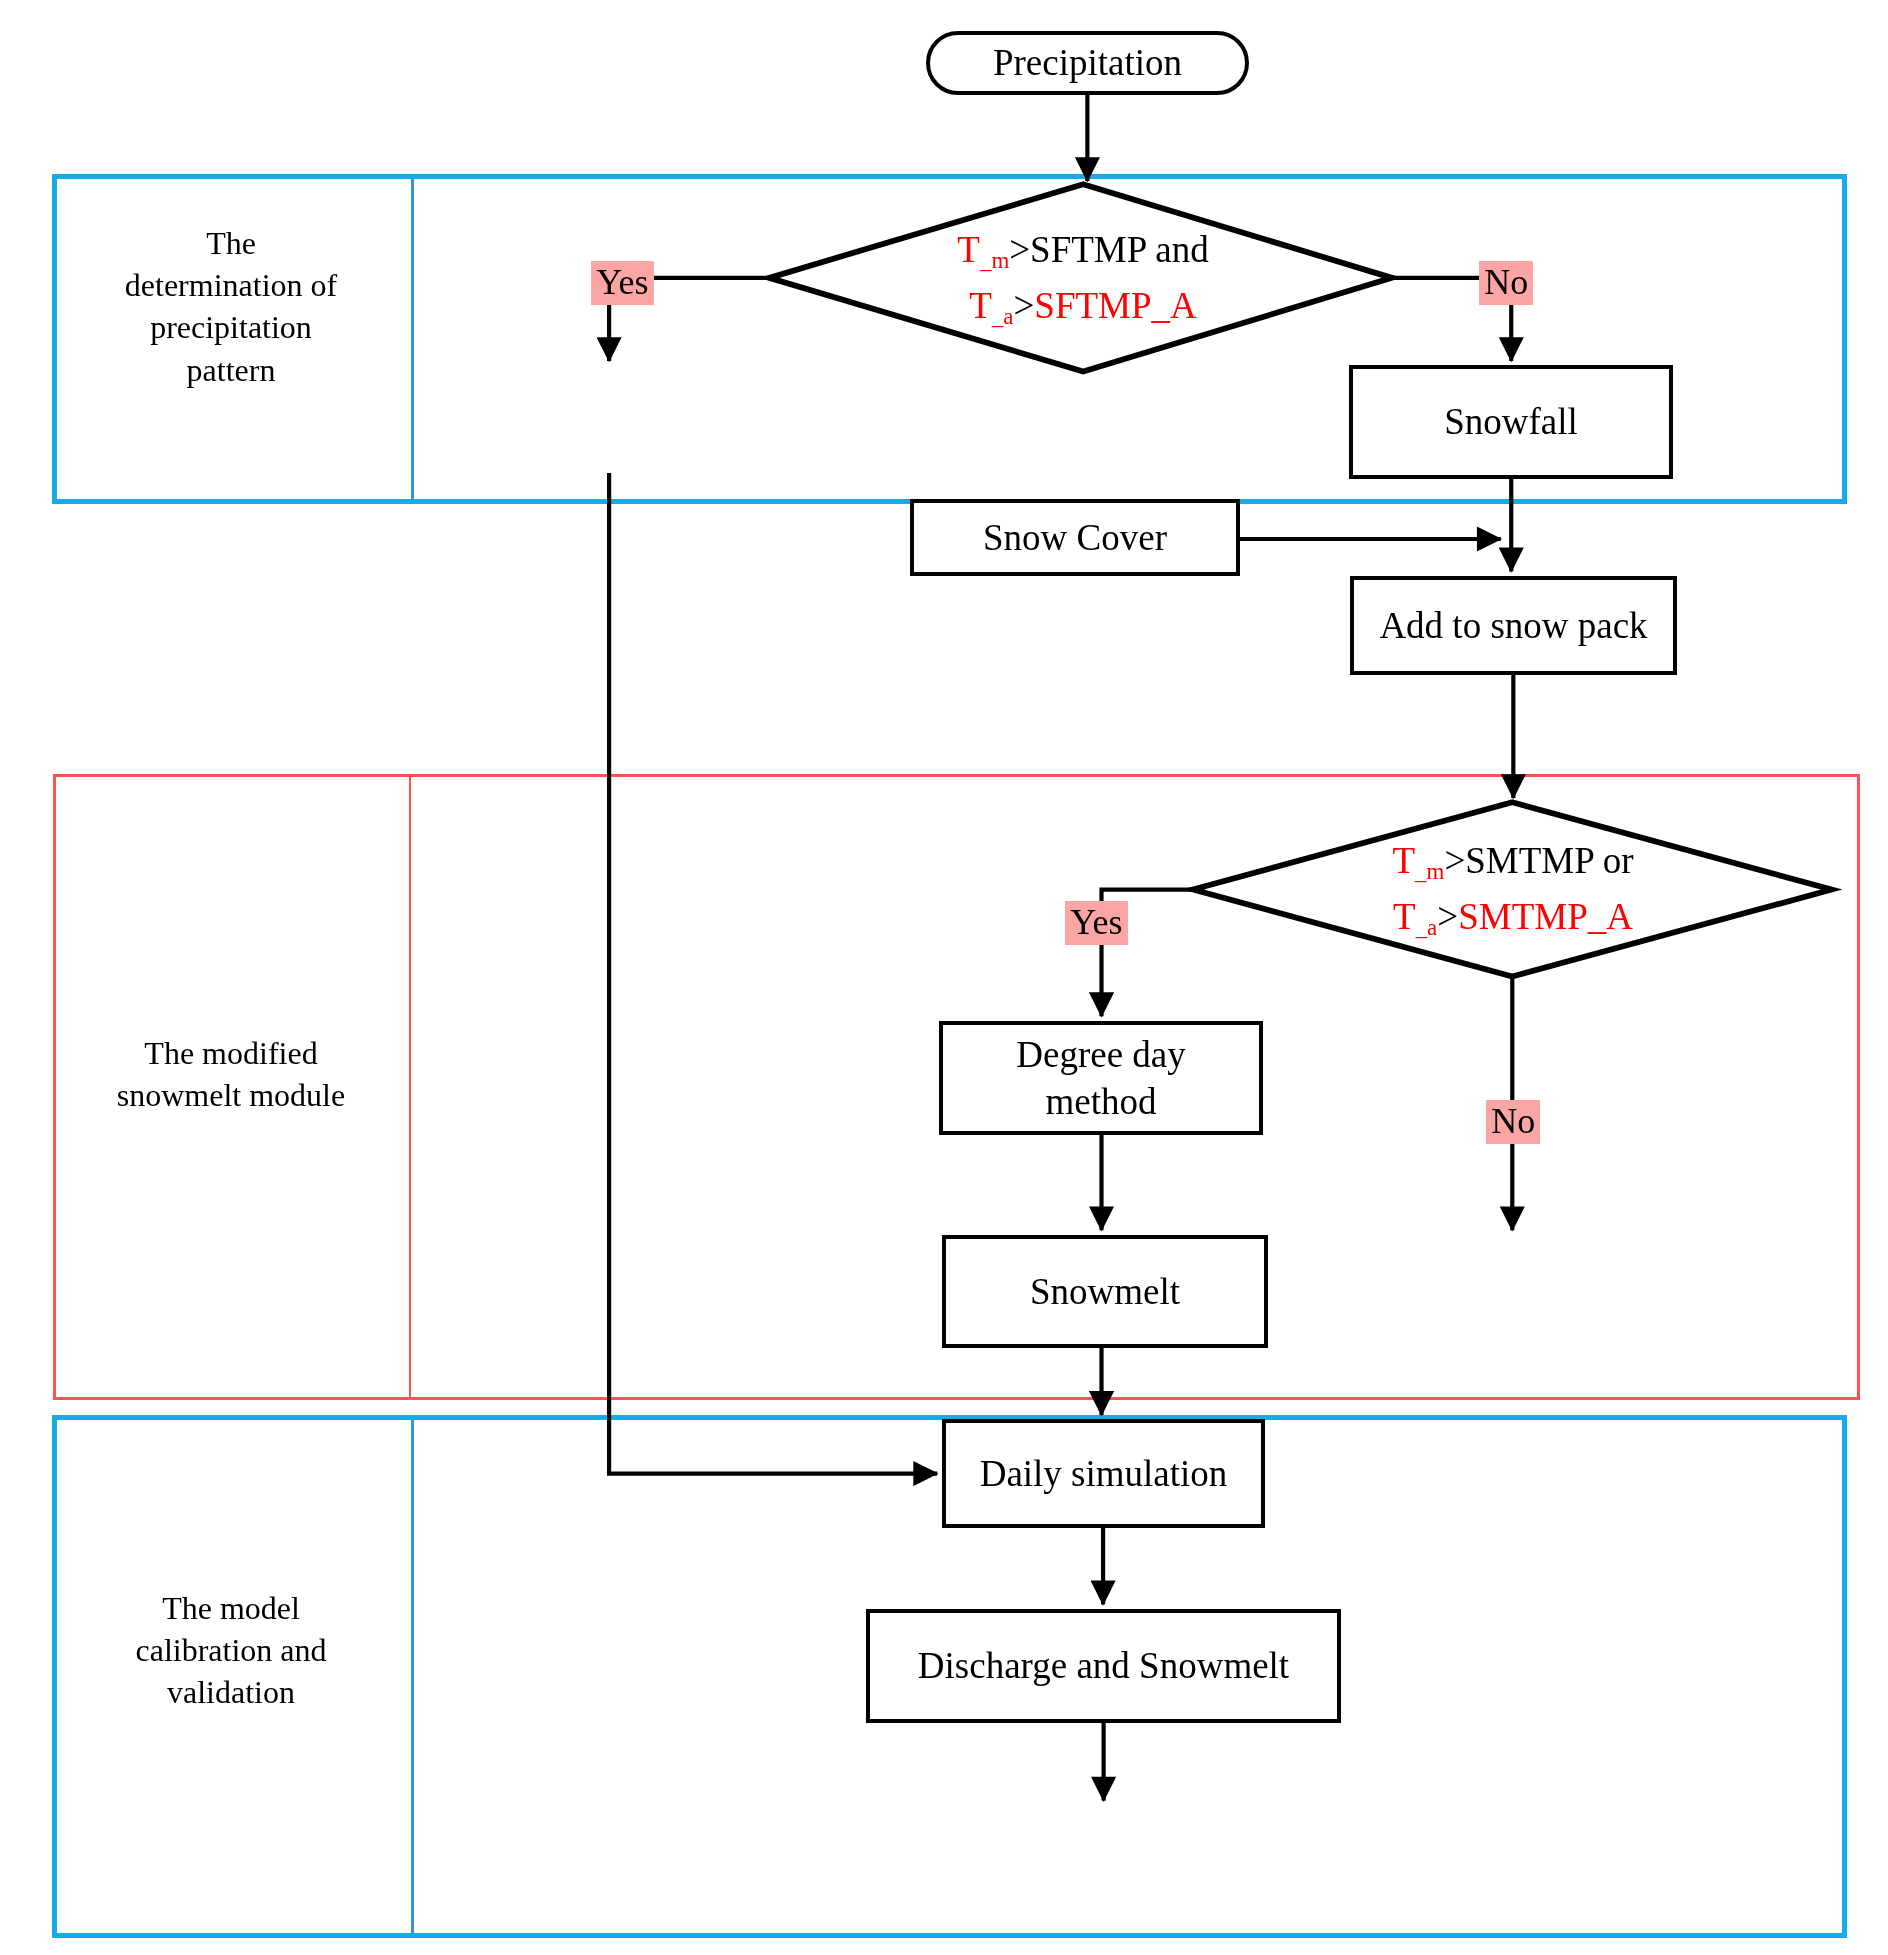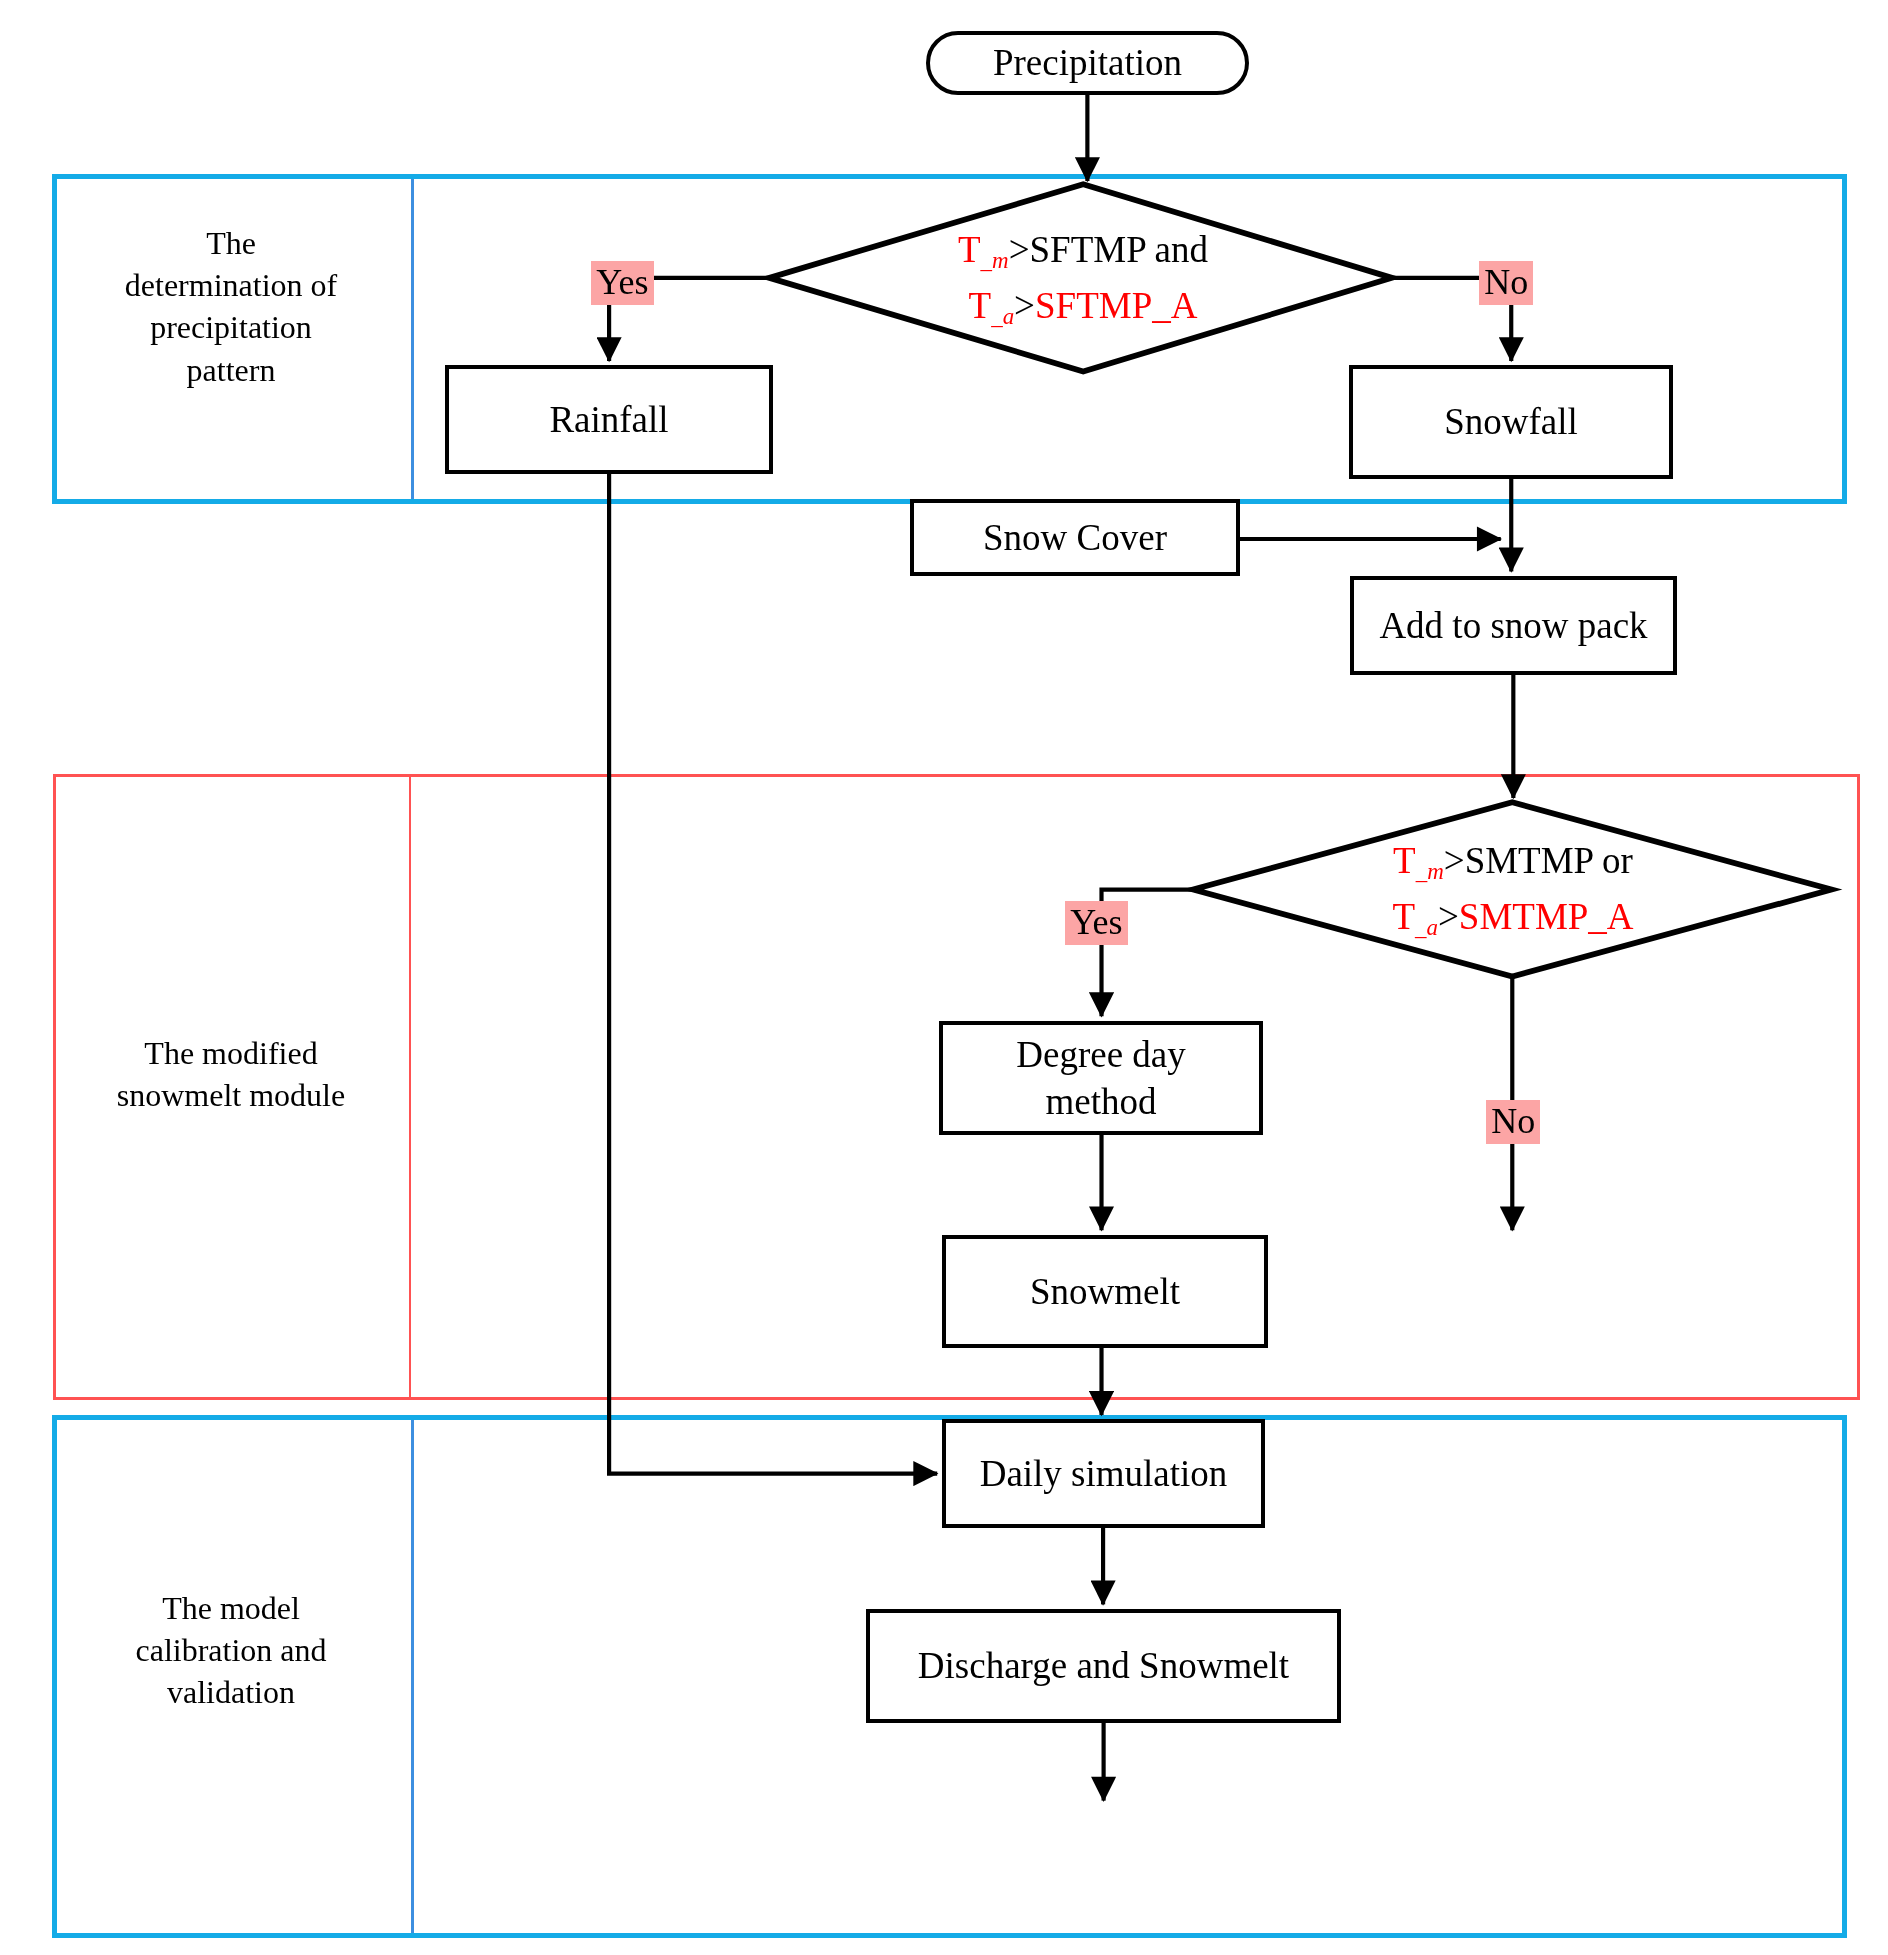--- a/index.html
+++ b/index.html
@@ -38,21 +38,21 @@
     white-space:pre-line;
     z-index:3;
   }
   .node.stadium{border-radius:32px;}
   
   .dtext{
     position:absolute;z-index:3;
     text-align:center;font-size:37px;line-height:1.5;
   }
   .dtext .red{color:#FF0000;}
-  .sb{font-size:0.62em;position:relative;top:0.28em;font-style:italic;}
+  .sb{font-size:0.62em;position:relative;top:0.28em;}
   
   .edge-label{
     position:absolute;z-index:3;
     background:#fca5a5;
     font-size:36px;line-height:1.1;
     text-align:center;padding:2.1px 5.2px;
   }
 </style>
 </head>
 <body>
@@ -110,21 +110,20 @@
     <div><span class="red">T</span><span class="red sb">_m</span><span>&gt;SMTMP or</span></div>
     <div><span class="red">T</span><span class="red sb">_a</span><span>&gt;</span><span class="red">SMTMP_A</span></div>
   </div>
 
   <div class="edge-label" style="left:591px;top:261px;">Yes</div>
   <div class="edge-label" style="left:1479px;top:261px;">No</div>
   <div class="edge-label" style="left:1065px;top:901px;">Yes</div>
   <div class="edge-label" style="left:1486px;top:1100px;">No</div>
 
   <div class="node stadium" style="left:926px;top:31px;width:323px;height:64px;">Precipitation</div>
-  <div class="node" style="left:445px;top:365px;width:328px;height:109px;">Rainfall</div>
   <div class="node" style="left:1349px;top:365px;width:324px;height:114px;">Snowfall</div>
   <div class="node" style="left:910px;top:499px;width:330px;height:77px;">Snow Cover</div>
   <div class="node" style="left:939px;top:1021px;width:324px;height:114px;">Degree day
 method</div>
   <div class="node" style="left:1350px;top:576px;width:327px;height:99px;">Add to snow pack</div>
   <div class="node" style="left:942px;top:1235px;width:326px;height:113px;">Snowmelt</div>
   <div class="node" style="left:942px;top:1419px;width:323px;height:109px;">Daily simulation</div>
   <div class="node" style="left:866px;top:1609px;width:475px;height:114px;">Discharge and Snowmelt</div>
 
 </div>

